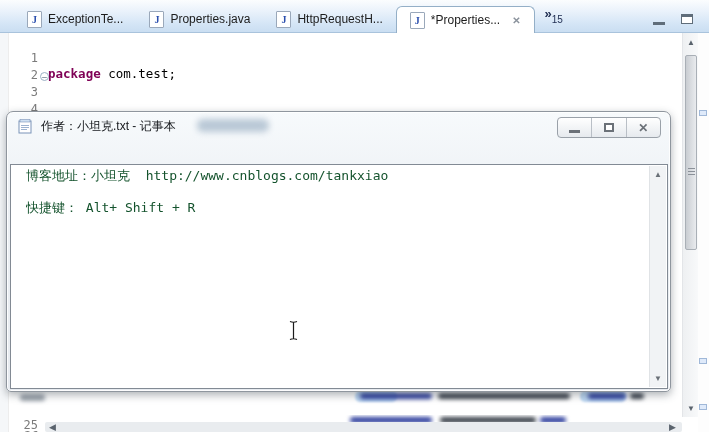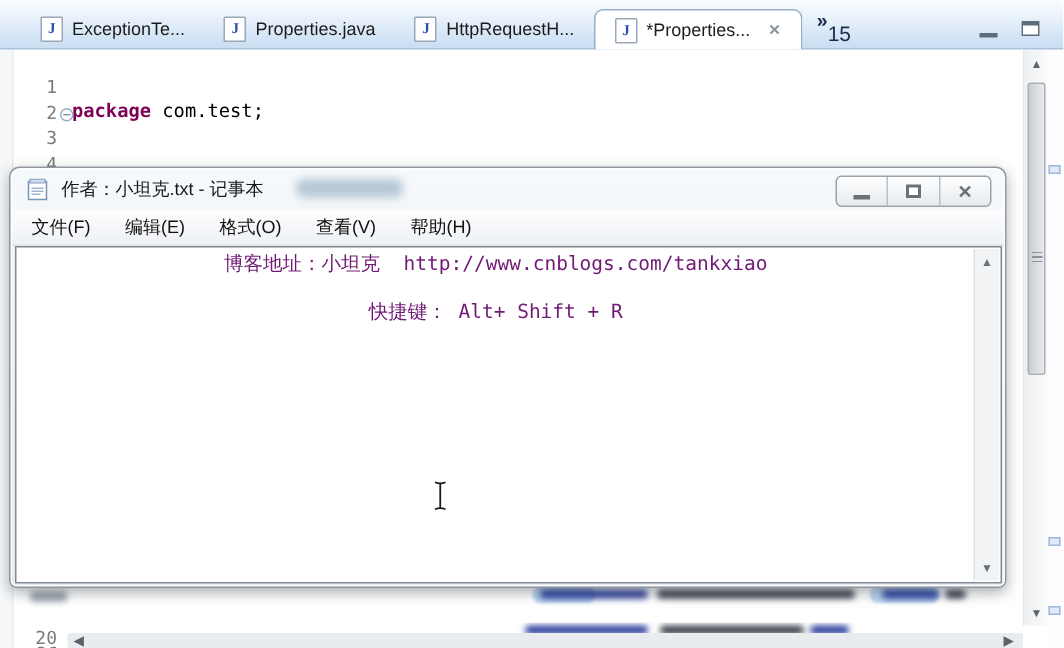--- a/index.html
+++ b/index.html
@@ -12,21 +12,21 @@
     border-bottom:1px solid #a9c3dc;box-sizing:border-box;}
   .tabs{position:absolute;left:14px;bottom:0;height:26px;display:flex;align-items:stretch;}
   .tab{display:flex;align-items:center;gap:6px;padding:0 13px;font-size:12px;color:#1c1c1c;white-space:nowrap;}
   .tab.active{background:#fff;border:1px solid #94afc7;border-bottom:none;border-radius:6px 6px 0 0;margin-bottom:-1px;z-index:2;}
   .jicon{width:13px;height:15px;background:#fff;border:1px solid #9aa8ba;border-radius:1px;
     display:inline-flex;align-items:center;justify-content:center;
     font:bold 10px "Liberation Serif",serif;color:#2b4fae;box-shadow:inset 0 0 0 1px #fff;}
   .tabclose{font-size:10px;color:#8a929c;margin-left:6px;font-weight:bold;}
   .chevron-wrap{display:flex;align-items:flex-start;padding:2px 0 0 10px;color:#1d2b4f;}
   .chev{font-weight:bold;font-size:13px;line-height:12px;}
-  .chevcount{font-size:14px;margin-top:6px;}
+  .chevcount{font-size:10px;margin-top:6px;}
   .win-ctl{position:absolute;top:14px;display:flex;gap:14px;}
   .ec-min{width:12px;height:3px;background:#5f6d7a;margin-top:8px;}
   .ec-max{width:12px;height:10px;border:1px solid #5f6d7a;border-top:3px solid #5f6d7a;background:#fff;box-sizing:border-box;}
 
   
   .editor{position:absolute;left:0;top:33px;width:709px;height:399px;background:#fff;}
   .ann-ruler{position:absolute;left:0;top:0;width:8px;height:399px;background:#f5f7f9;border-right:1px solid #ededed;}
   .coderow{position:absolute;left:0;height:17px;font:12.5px "DejaVu Sans Mono","Liberation Mono",monospace;white-space:pre;}
   .lnum{position:absolute;left:8px;width:30px;text-align:right;color:#7b7b7b;font:12px "DejaVu Sans Mono",monospace;}
   .codetext{position:absolute;left:48px;color:#000;}
@@ -63,21 +63,21 @@
   .np-btn{flex:1;display:flex;align-items:center;justify-content:center;border-right:1px solid #b9bfc6;}
   .np-btn:last-child{border-right:none;}
   .g-min{width:11px;height:3px;background:#6b7178;margin-top:7px;}
   .g-max{width:10px;height:9px;border:2px solid #6b7178;box-sizing:border-box;background:#fff;}
   .g-close{font-size:12px;font-weight:bold;color:#6b7178;line-height:12px;}
   .np-menu{position:absolute;left:1px;top:28px;width:calc(100% - 2px);height:23px;display:flex;align-items:center;
     background:linear-gradient(180deg,#fdfdfe,#eef1f5);border-bottom:1px solid #dfe3e8;}
   .np-mitem{font-size:12px;color:#111;padding:0 10px;margin-left:3px;}
   .np-content{position:absolute;left:3px;top:52px;width:658px;height:225px;background:#fff;
     border:1px solid #828a94;box-sizing:border-box;}
-  .np-text{position:absolute;left:3px;top:2px;right:20px;font:13px "DejaVu Sans Mono","Liberation Mono",monospace;color:#701a75;text-align:center;}
+  .np-text{position:absolute;left:15px;top:2px;right:20px;font:13px "DejaVu Sans Mono","Liberation Mono",monospace;color:#14532d;}
   .np-line{height:15.9px;white-space:pre;overflow:hidden;}
   .np-vsb{position:absolute;right:1px;top:1px;width:17px;height:221px;background:#f1f3f5;border-left:1px solid #e0e3e6;box-sizing:border-box;}
   .np-sa{position:absolute;left:0;width:16px;text-align:center;font-size:8px;color:#6a7077;}
   
   .ibeam{position:absolute;left:277px;top:155px;width:11px;height:21px;}
 
   .clip26{position:absolute;left:0;top:382px;width:709px;height:17px;overflow:hidden;}
 </style>
 </head>
 <body>
@@ -109,21 +109,21 @@
 
     <div class="blur" style="left:20px;top:361px;width:25px;height:7px;background:#9aa2ab;"></div>
     <div class="pill" style="left:355px;top:358px;width:42px;height:11px;background:#bcd7f2;"></div>
     <div class="pill" style="left:580px;top:358px;width:46px;height:11px;background:#bcd7f2;"></div>
     <div class="blur" style="left:360px;top:360px;width:72px;height:6px;background:#2e3f9e;"></div>
     <div class="blur" style="left:438px;top:360px;width:132px;height:6px;background:#3a414b;"></div>
     <div class="blur" style="left:588px;top:360px;width:38px;height:6px;background:#2e3f9e;"></div>
     <div class="blur" style="left:630px;top:360px;width:14px;height:6px;background:#3a414b;"></div>
 
     <div class="coderow" style="top:370px;">
-      <span class="lnum">20</span>
+      <span class="lnum">25</span>
     </div>
     <div class="clip26">
       <span class="lnum" style="top:14px;font-style:italic;">26</span>
       <div class="blur" style="left:350px;top:2px;width:82px;height:6px;background:#2e3f9e;"></div>
       <div class="blur" style="left:440px;top:2px;width:96px;height:6px;background:#3a414b;"></div>
       <div class="blur" style="left:540px;top:2px;width:26px;height:6px;background:#2e3f9e;"></div>
     </div>
 
     <div class="vscroll">
       <span class="sarrow" style="top:5px;">▲</span>
@@ -194,27 +194,20 @@
           </div>
         <div class="np-btn">
             <div class="g-max"></div>
           </div>
         <div class="np-btn">
             <span class="g-close">✕</span>
           </div>
       </div>
     </div>
 
-    <div class="np-menu">
-      <span class="np-mitem">文件(F)</span>
-      <span class="np-mitem">编辑(E)</span>
-      <span class="np-mitem">格式(O)</span>
-      <span class="np-mitem">查看(V)</span>
-      <span class="np-mitem">帮助(H)</span>
-    </div>
 
     <div class="np-content">
       <div class="np-text">
         <div class="np-line">博客地址：小坦克  http://www.cnblogs.com/tankxiao</div>
         <div class="np-line"></div>
         <div class="np-line">快捷键： Alt+ Shift + R</div>
         <div class="np-line"></div>
       </div>
       <div class="np-vsb">
         <span class="np-sa" style="top:4px;">▲</span>

